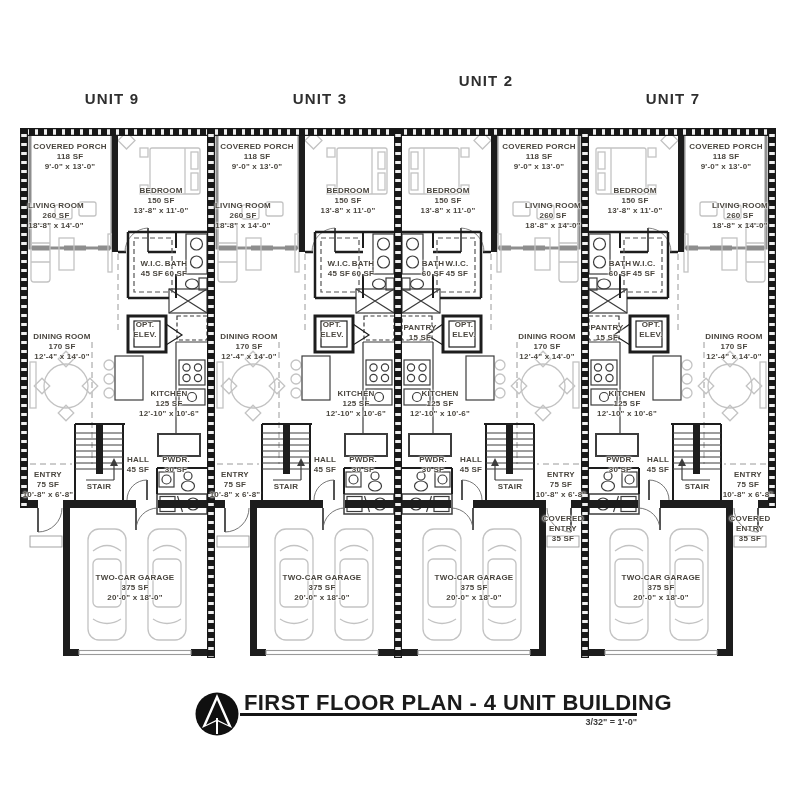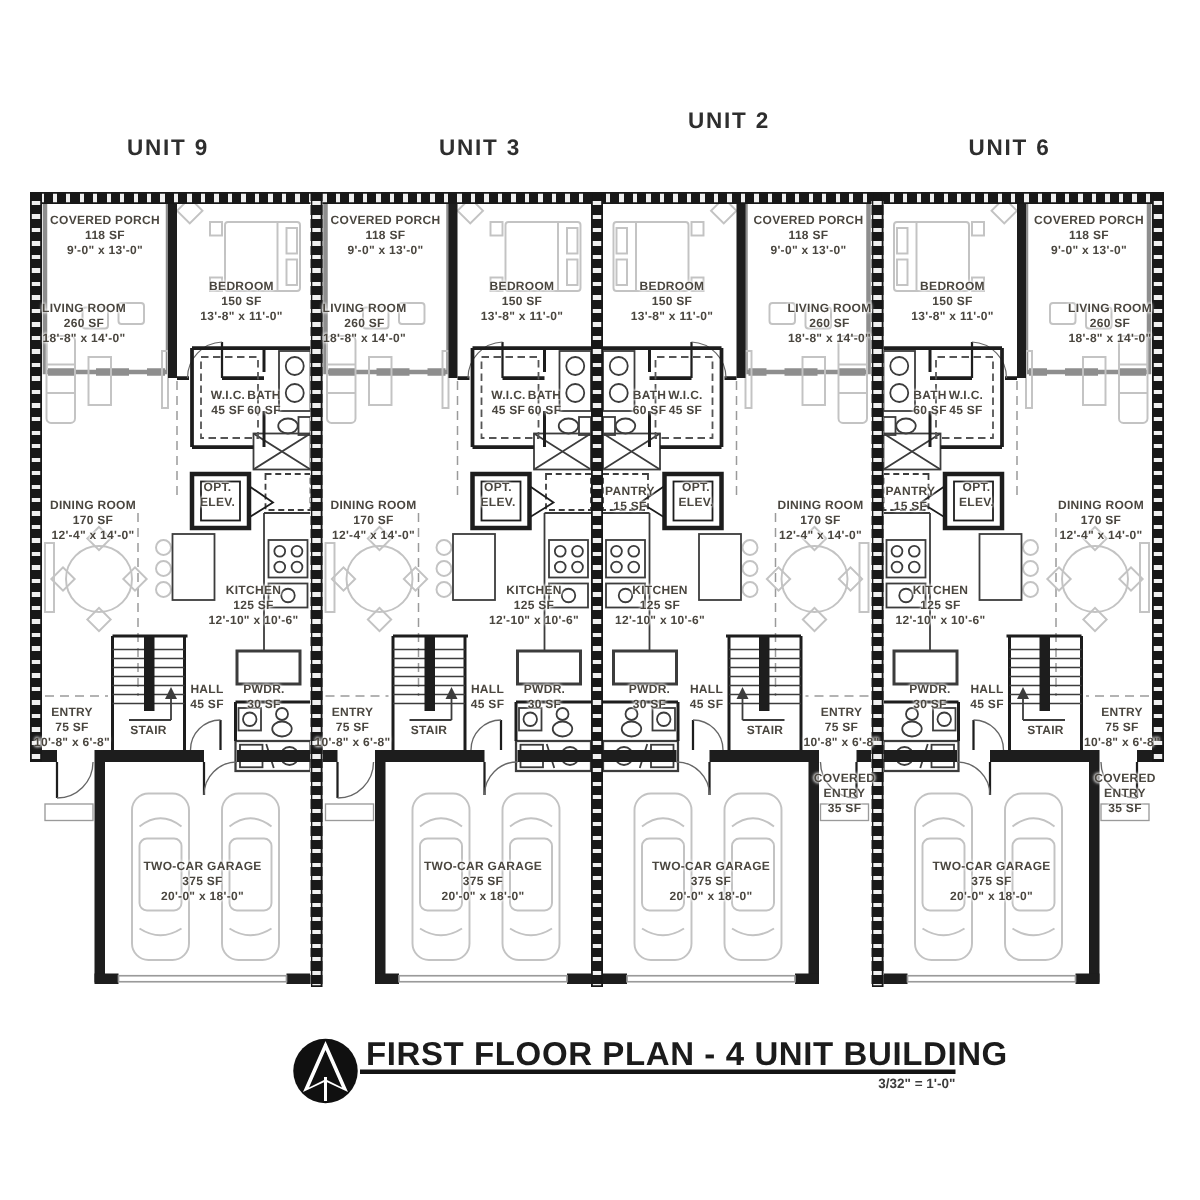--- a/index.html
+++ b/index.html
@@ -27,21 +27,21 @@
              font-size:9px;font-weight:600;color:#3c3c3c;white-space:nowrap;}
 </style>
 </head>
 <body>
 
 <div class="sheet">
   <div id="unit-headers">
       <div class="uheader" style="left: 112px; top: 90px;">UNIT 9</div>
       <div class="uheader" style="left: 299px; top: 90px; margin-left: 21px;">UNIT 3</div>
       <div class="uheader" style="left: 486px; top: 72px;">UNIT 2</div>
-      <div class="uheader" style="left: 673px; top: 90px;">UNIT 6</div>
+      <div class="uheader" style="left: 673px; top: 90px;">UNIT 7</div>
     </div>
   <div id="building">
     <div id="units-layer">
         <div class="unit" style="left: 8px;"><svg width="179" height="535" viewBox="0 0 179 535">
             <g>
  <g fill="none" stroke-linecap="butt">
   <path d="M90,126 V206 M64,214 V336 M2,336 H44" stroke="#9a9a9a" stroke-width="1" stroke-dasharray="6,4"></path>
   <rect x="2" y="3" width="82" height="117" stroke="#8e8e8e" stroke-width="3"></rect>
   <path d="M4,120 h18 M36,120 h22 M70,120 h12" stroke="#8e8e8e" stroke-width="5"></path>
   <g stroke="#c3c3c3" stroke-width="1.3">

